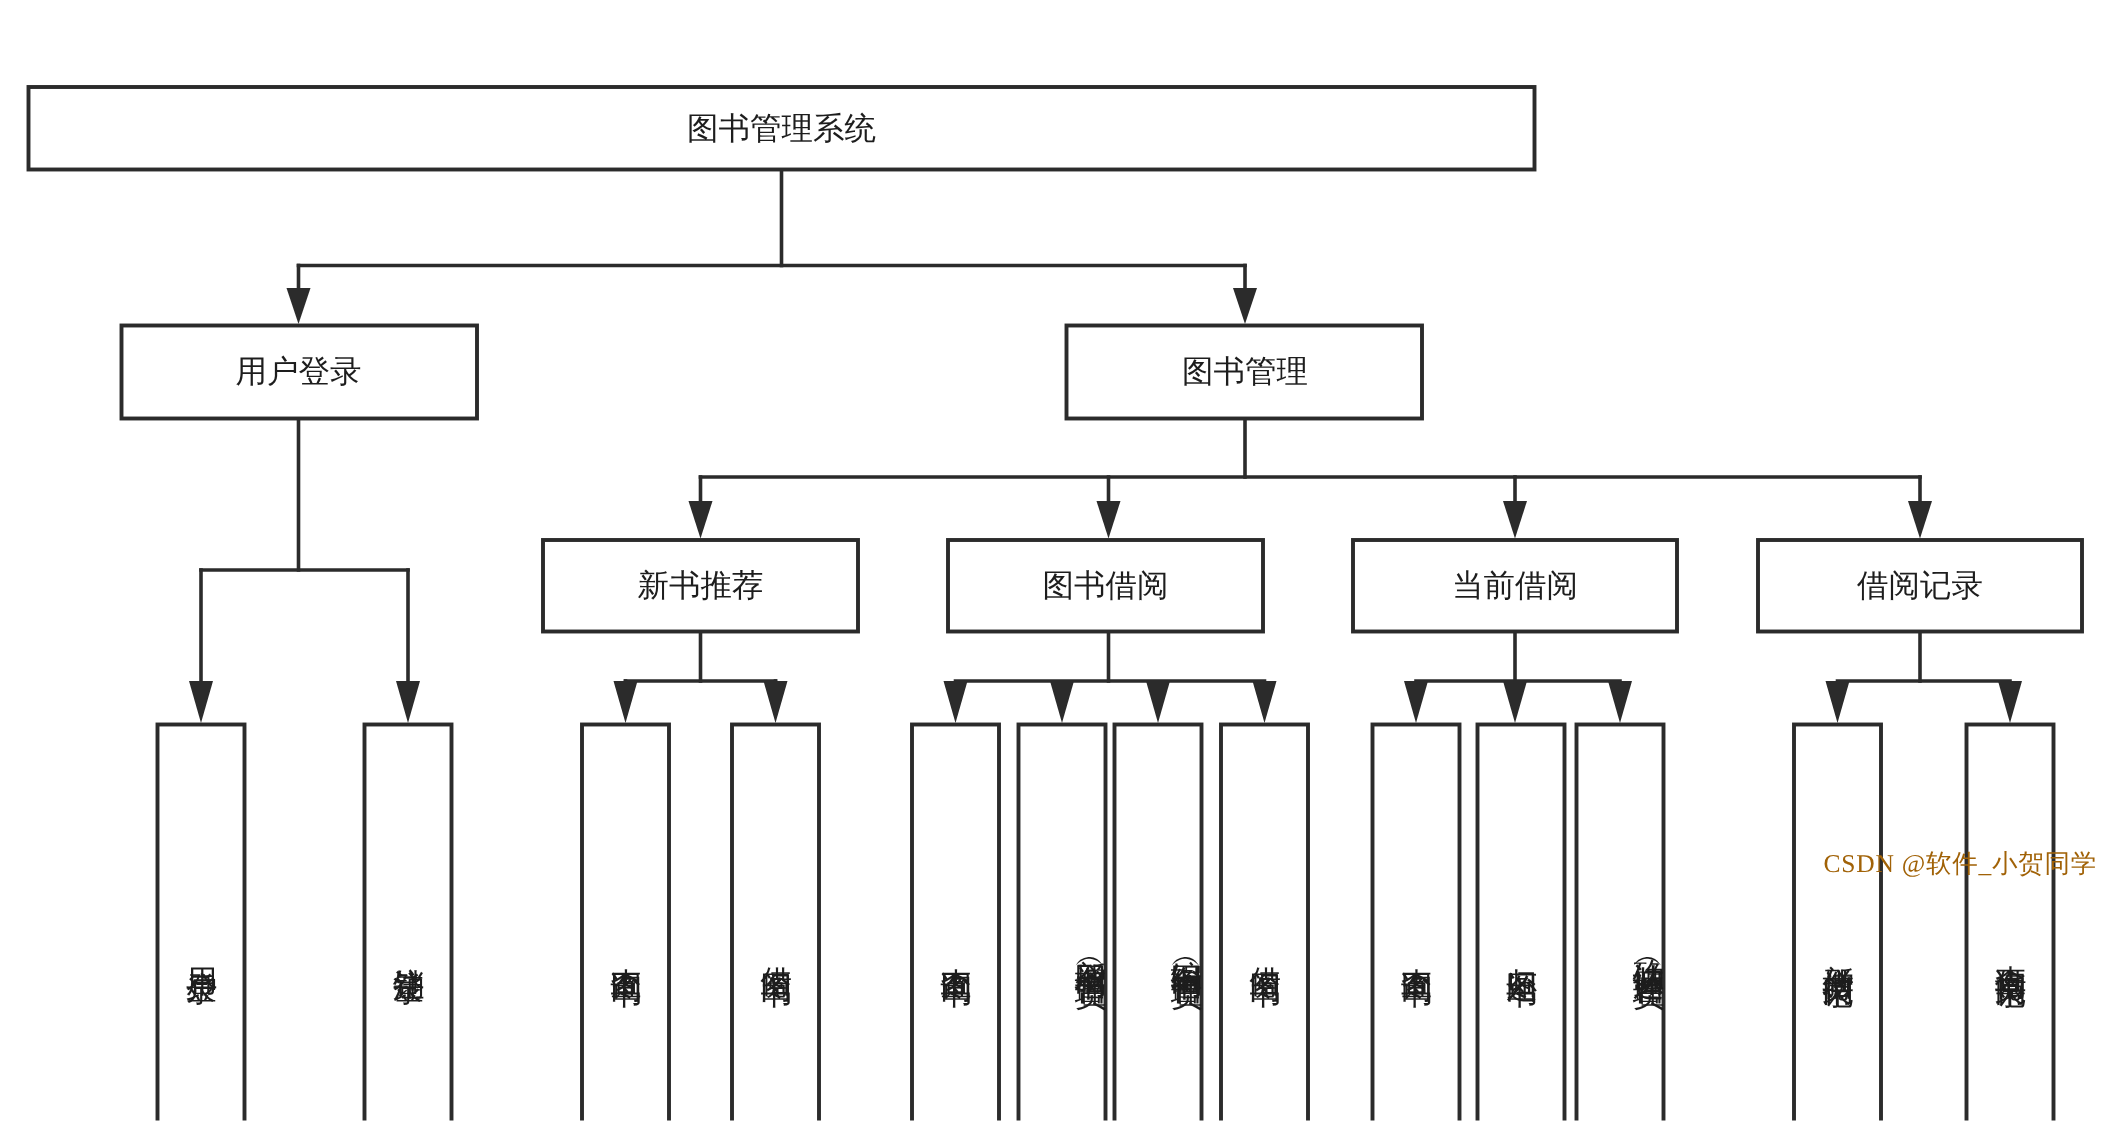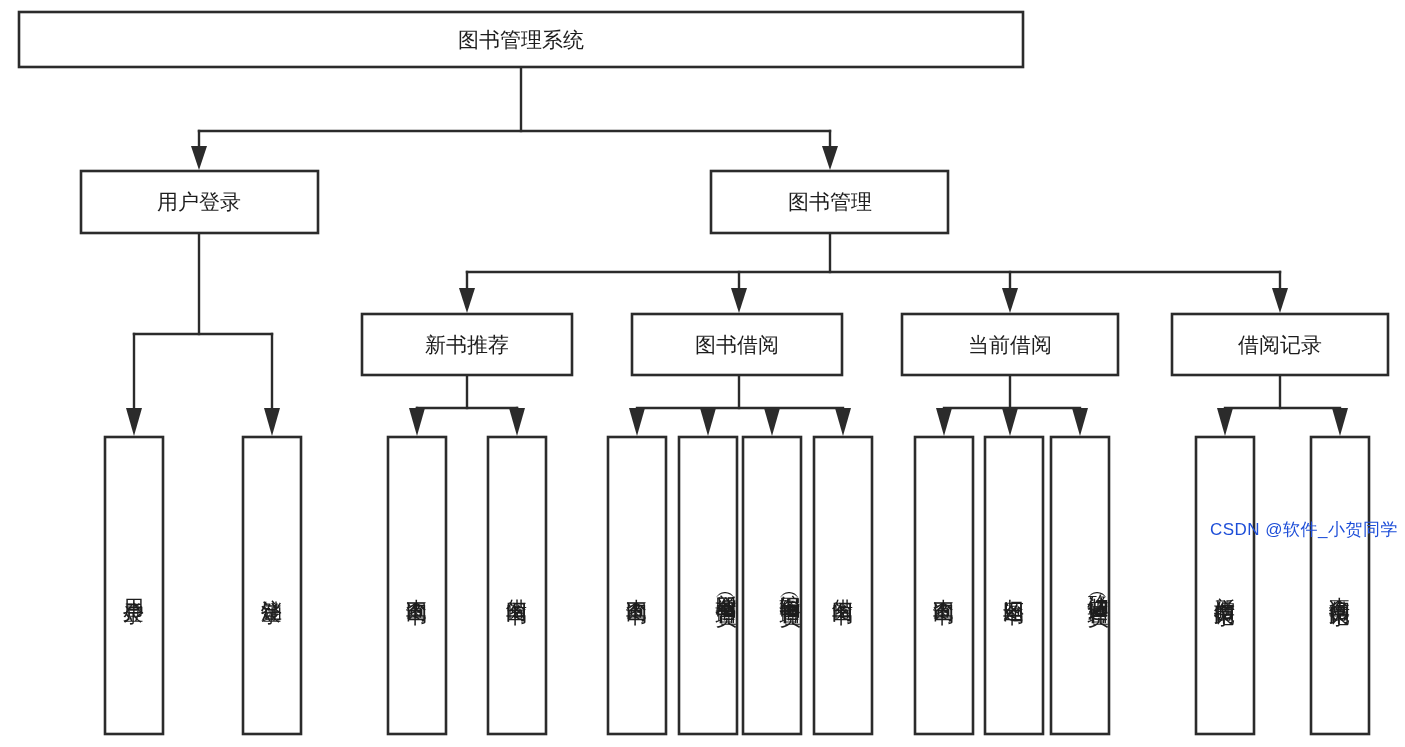--- a/index.html
+++ b/index.html
@@ -10,20 +10,21 @@
   body {
     width: 1405px;
     height: 747px;
     font-family: "Liberation Sans", "DejaVu Sans", sans-serif;
     overflow: hidden;
   }
   #diagram-root {
     position: relative;
     width: 1405px;
     height: 545px;
+    margin-top: 46px;
   }
   svg.diagram-canvas {
     position: absolute;
     top: 0; left: 0;
     width: 1405px;
     height: 747px;
     display: block;
   }
   .node-rect {
     fill: #ffffff;
@@ -61,23 +62,23 @@
     justify-content: center;
     text-align: center;
     white-space: nowrap;
     pointer-events: none;
     user-select: none;
   }
   .watermark {
     position: absolute;
     right: 7px;
     bottom: 4px;
-    font-family: Liberation Sans, sans-serif;
+    font-family: Liberation Serif, serif;
     font-size: 17px;
-    color: #1d4ed8;
+    color: #a16207;
     white-space: nowrap;
     letter-spacing: 0.5px;
   }
 </style>
 </head>
 <body>
 
 <div id="diagram-root">
 
   <svg class="diagram-canvas" viewBox="0 0 1405 747" xmlns="http://www.w3.org/2000/svg">

